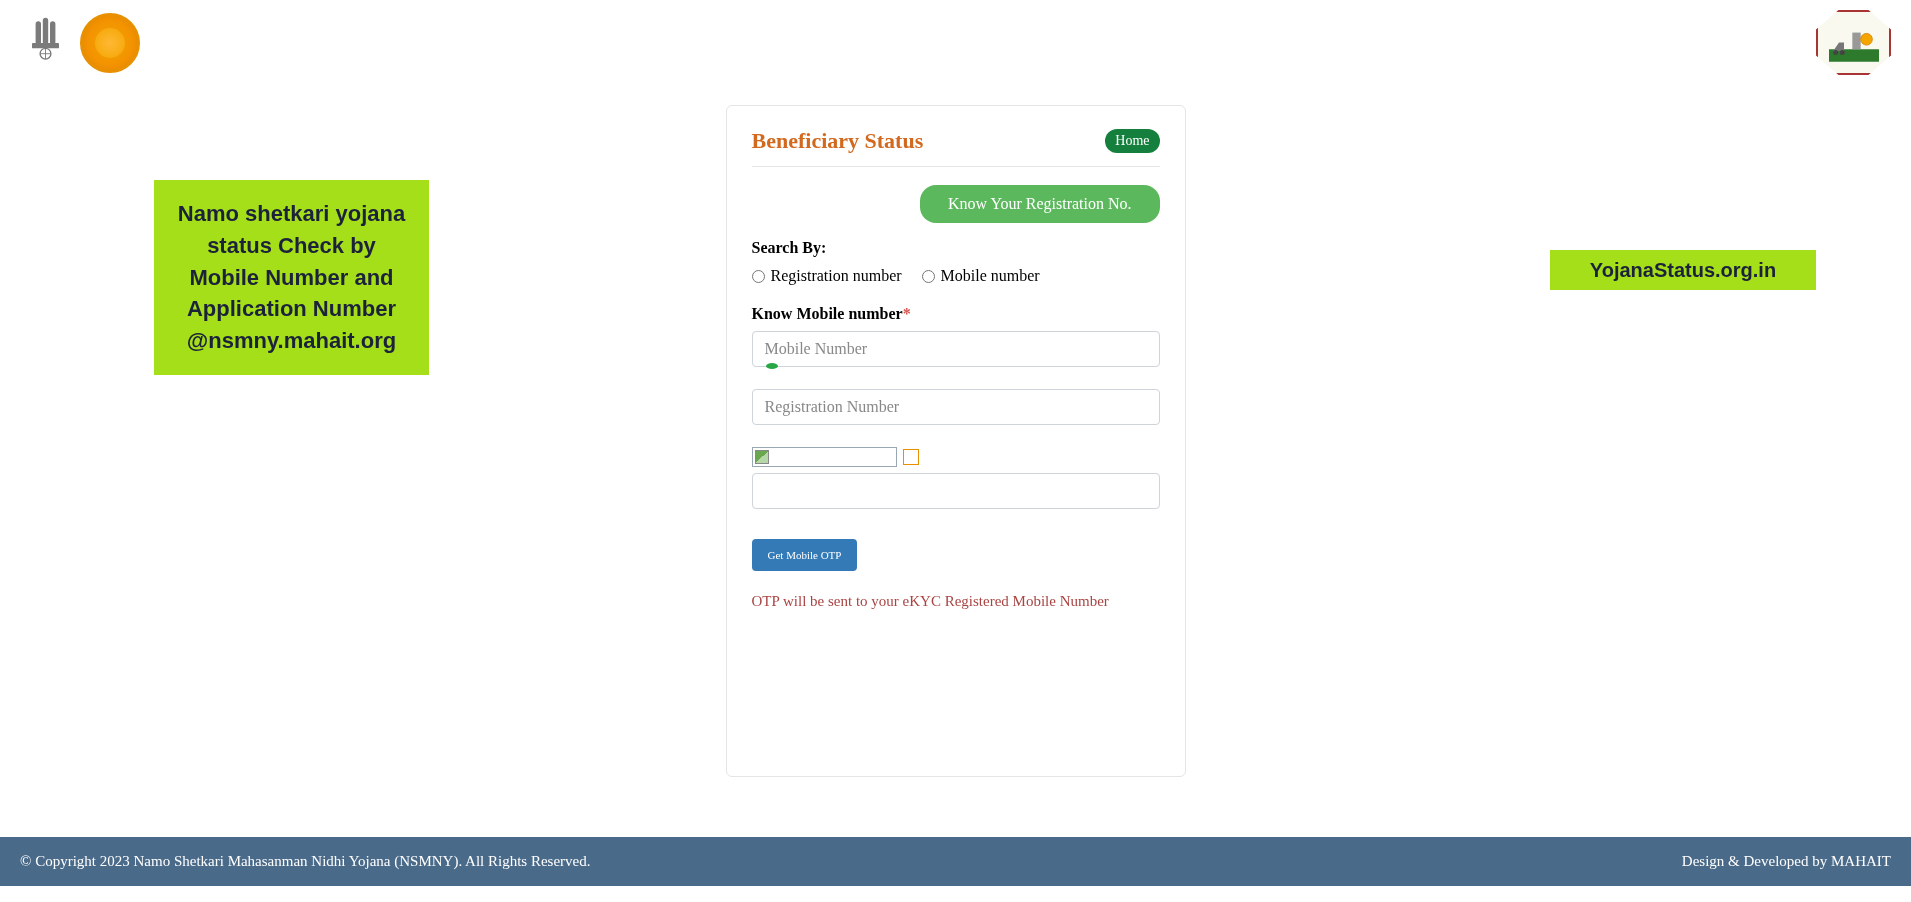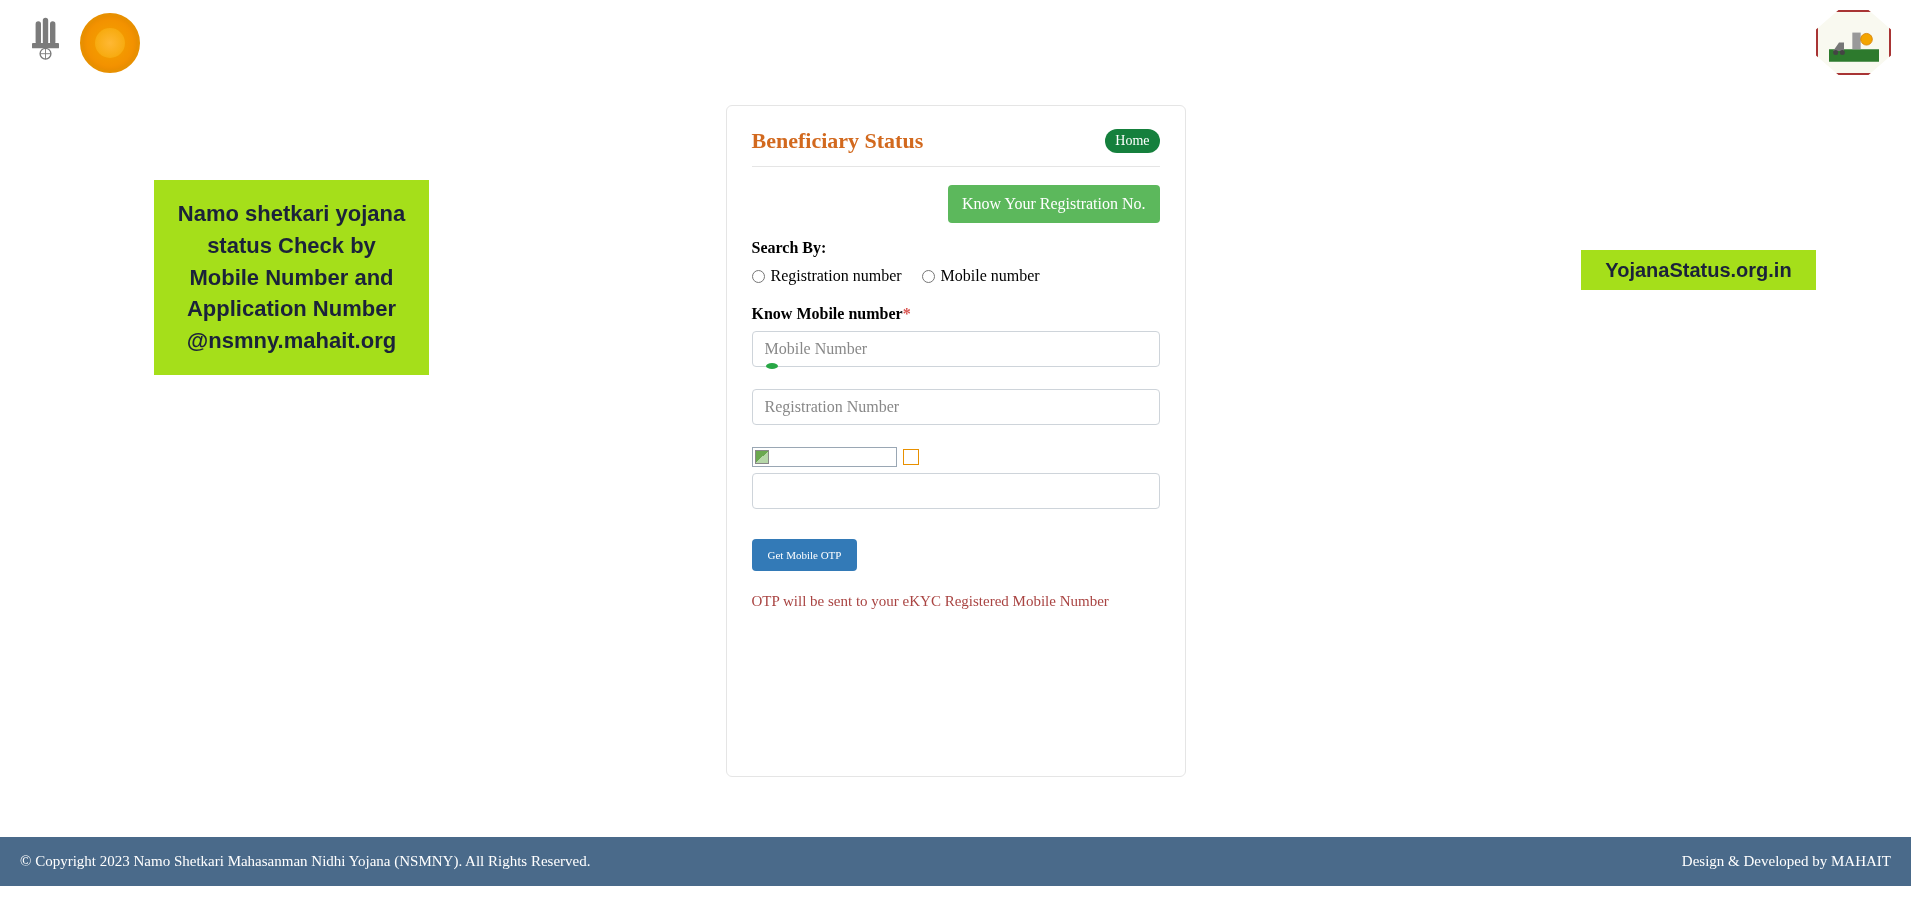--- a/index.html
+++ b/index.html
@@ -68,21 +68,21 @@
       font-weight: 900;
       font-size: 22px;
       color: #1b223a;
       text-align: center;
       line-height: 1.45;
     }
     .side-banner-right {
       position: absolute;
       right: 95px;
       top: 165px;
-      width: 235px;
+      width: 266px;
       height: 40px;
       background: #a5df1a;
       display: flex; align-items: center; justify-content: center;
     }
     .side-banner-right-text {
       font-family: "Arial Black", Arial, sans-serif;
       font-weight: 900;
       font-size: 20px;
       color: #1b223a;
     }
@@ -120,22 +120,22 @@
     }
     .know-reg-row {
       display: flex;
       justify-content: flex-end;
       margin-bottom: 16px;
     }
     .know-reg-btn {
       background: #5cb85c;
       color: #fff;
       border: none;
-      border-radius: 4px;
-      padding: 10px 14px;
+      border-radius: 16px;
+      padding: 10px 28px;
       font-size: 16px;
       font-family: Georgia, serif;
       cursor: pointer;
     }
     .form-label {
       font-weight: bold;
       font-size: 16px;
       margin-bottom: 10px;
       display: block;
     }

